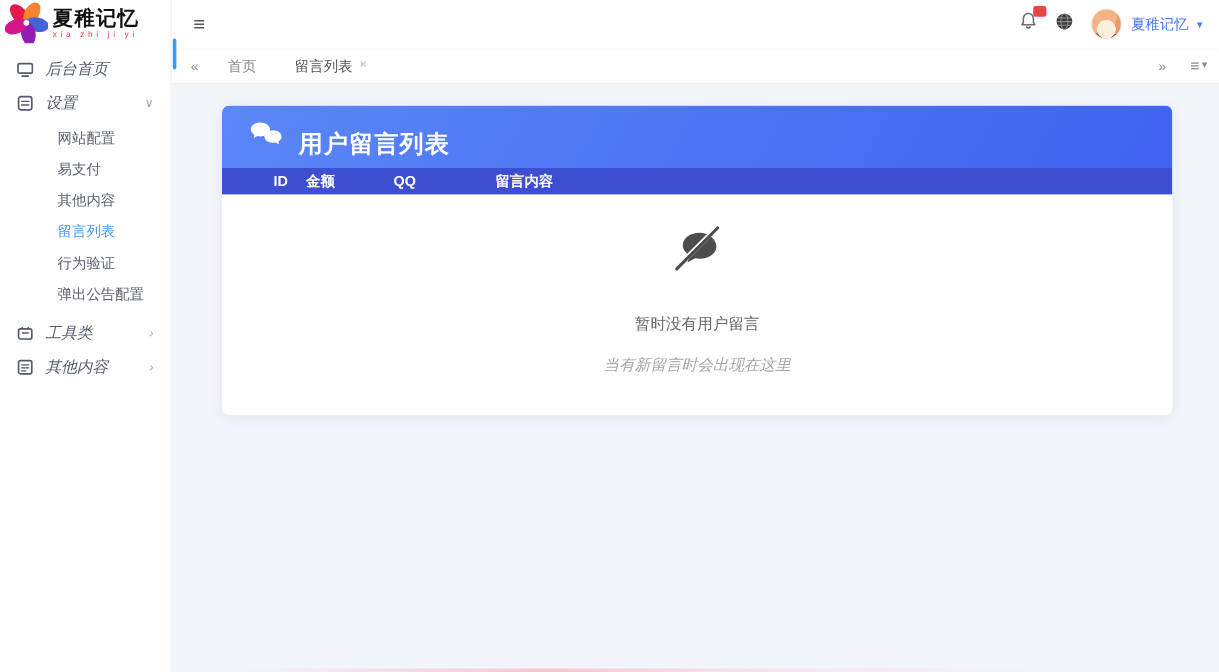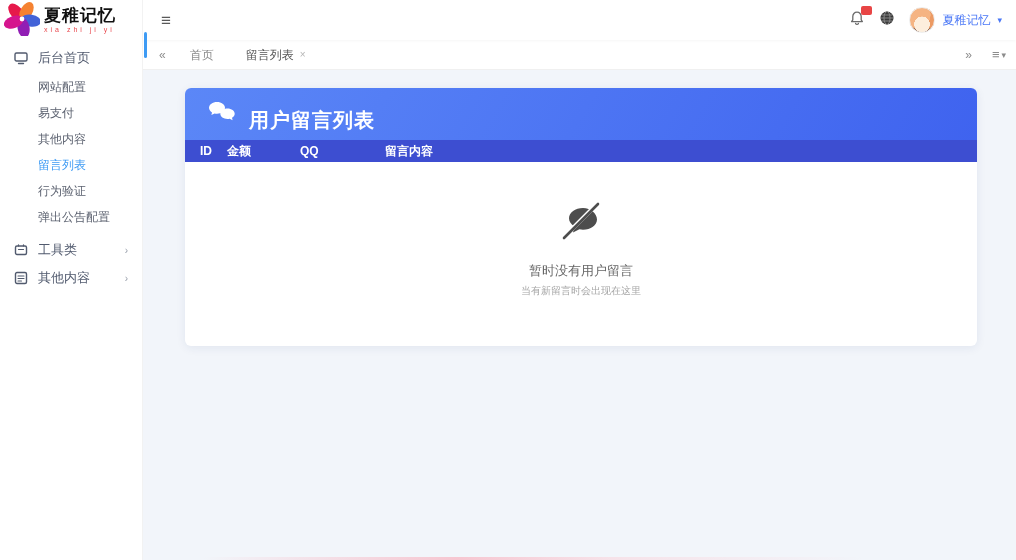--- a/index.html
+++ b/index.html
@@ -19,27 +19,27 @@
     height:40px; display:flex; align-items:center; gap:4px; padding:2px 4px;
     flex:0 0 auto;
   }
   .logo-text { display:flex; flex-direction:column; line-height:1; }
   .logo-title { font-size:17px; font-weight:bold; color:#111; letter-spacing:1px; }
   .logo-sub { font-size:7px; color:#e8474d; letter-spacing:3px; margin-top:2px; }
 
   .menu { flex:1 1 auto; padding-top:4px; }
   .menu-item {
     display:flex; align-items:center; gap:10px; height:28px; padding:0 14px;
-    font-size:13px; color:#515a6e; cursor:pointer;
+    font-size:13px; color:#515a6e; cursor:pointer;font-style:italic;
   }
   .menu-item .mi-icon { width:14px; height:14px; flex:0 0 auto; display:flex; align-items:center; justify-content:center; }
   .menu-item .chev { margin-left:auto; font-size:10px; color:#9aa0ac; }
   .submenu { padding:2px 0 6px 0; }
   .submenu-item {
-    height:26px; line-height:26px; padding-left:38px; font-size:12px;
+    height:26px; line-height:26px; padding-left:48px; font-size:12px;
     color:#5c6270; cursor:pointer;
   }
   .submenu-item.active { color:#3e9bf4; }
 
   .copyright {
     flex:0 0 auto; padding:10px 12px 14px 12px; font-size:10px; line-height:1.5;
     color:#6d6d6d;
   }
   .copyright a { color:#3e9bf4; text-decoration:none; }
 
@@ -106,32 +106,32 @@
     height:52px; flex:0 0 auto;
     background:linear-gradient(120deg,#5b87f7 0%, #3f63ef 100%);
     display:flex; align-items:center; padding:0 22px; gap:12px;
   }
   .card-title { color:#fff; font-size:20px; font-weight:bold; letter-spacing:1px;margin-top:13px; }
   .table-head {
     height:22px; flex:0 0 auto; background:#3d4ed1;
     display:flex; align-items:center; color:#fff; font-size:12px; font-weight:bold;
   }
   .th { flex:0 0 auto; }
-  .th-id { width:42px; padding-left:15px; }
+  .th-id { width:42px; padding-left:15px;margin-left:28px; }
   .th-trade { width:253px; }
   .th-amount { width:73px; }
   .th-qq { width:85px; }
   .th-msg { flex:1; }
 
   .card-body {
     flex:1; display:flex; flex-direction:column; align-items:center; justify-content:center;
-    gap:4px; padding-bottom:8px;
+    gap:16px; padding-bottom:8px;
   }
   .empty-title { font-size:13px; color:#666; margin-top:10px; }
-  .empty-sub { font-size:10px; color:#a6a6a6; }
+  .empty-sub { font-size:13px; color:#a6a6a6;font-style:italic; }
 
   .bottom-glow {
     position:absolute; left:0; right:0; bottom:0; height:3px;
     background:linear-gradient(90deg, rgba(255,180,190,0) 20%, rgba(250,160,175,.55) 45%, rgba(255,190,200,.35) 60%, rgba(255,200,210,0) 85%);
     pointer-events:none;
   }
 </style>
 </head>
 <body>
 
@@ -159,20 +159,30 @@
     <div class="menu-item">
       <span class="mi-icon">
         <svg width="14" height="14" viewBox="0 0 14 14">
             <rect x="1" y="2" width="12" height="8" rx="1.5" fill="none" stroke="#515a6e" stroke-width="1.4"></rect>
             <path d="M4.5 12.5h5" stroke="#515a6e" stroke-width="1.4" stroke-linecap="round"></path>
           </svg>
       </span>
       <span>后台首页</span>
     </div>
 
+    <div class="menu-item">
+      <span class="mi-icon">
+        <svg width="14" height="14" viewBox="0 0 14 14">
+            <rect x="1.5" y="1.5" width="11" height="11" rx="2" fill="none" stroke="#515a6e" stroke-width="1.4"></rect>
+            <path d="M4 5.5h6M4 8.5h6" stroke="#515a6e" stroke-width="1.2" stroke-linecap="round"></path>
+          </svg>
+      </span>
+      <span>设置</span>
+      <span class="chev">∨</span>
+    </div>
 
     <div class="submenu">
       <div class="submenu-item">网站配置</div>
       <div class="submenu-item">易支付</div>
       <div class="submenu-item">其他内容</div>
       <div class="submenu-item active">留言列表</div>
       <div class="submenu-item">行为验证</div>
       <div class="submenu-item">弹出公告配置</div>
     </div>
 

